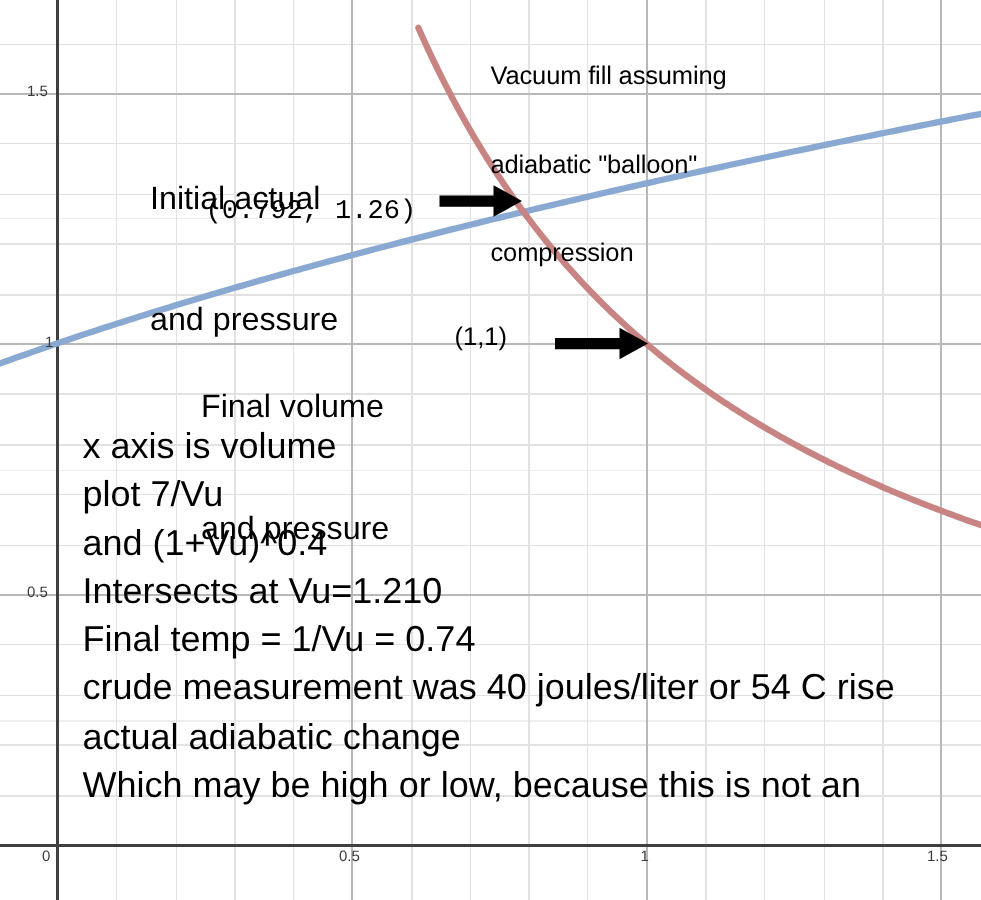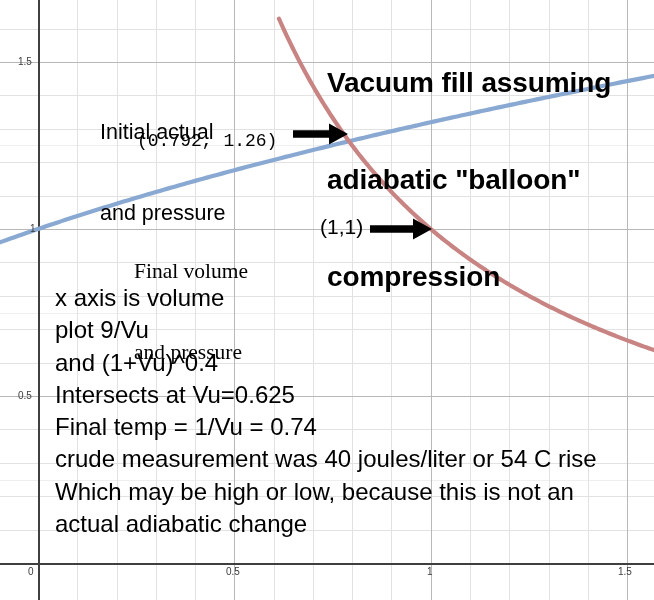--- a/index.html
+++ b/index.html
@@ -20,44 +20,42 @@
   .annot{
     position:absolute;
     color:#000000;
     font-family:"Liberation Sans", sans-serif;
     white-space:pre;
     line-height:1.12;
   }
 
   #title{
     left:327px; top:2px;
-    font-size:28px;
+    font-size:17px;
     line-height:1.155;
     letter-spacing:-0.1px;
-    font-weight:bold;
   }
   #init-label{
     left:100px; top:64px;
     font-size:21.5px;
     line-height:1.27;
   }
   #init-coord{
     left:137px; top:131px;
     font-size:18px;
     font-family:Liberation Mono, monospace;
   }
   #final-label{
     left:134px; top:203px;
     font-size:21.5px;
     line-height:1.27;
-    font-family:Liberation Serif, serif;
   }
   #final-coord{
-    left:320px; top:215px;
-    font-size:21px;
+    left:303px; top:215px;
+    font-size:17px;
   }
   #notes{
     left:55px; top:282px;
     font-size:24px;
     line-height:1.345;
   }
   #notes div{white-space:pre;}
 
   .tick{
     position:absolute;
@@ -156,16 +154,16 @@
       <div>and pressure</div>
     </div>
     <div class="annot" id="init-coord">(0.792, 1.26)</div>
 
     <div class="annot" id="final-label">
       <div>Final volume</div>
       <div>and pressure</div>
     </div>
     <div class="annot" id="final-coord">(1,1)</div>
 
-    <div class="annot" id="notes"><div>x axis is volume</div><div>plot 9/Vu</div><div>and (1+Vu)^0.4</div><div>Intersects at Vu=0.625</div><div>Final temp = 1/Vu = 0.74</div><div>crude measurement was 40 joules/liter or 54 C rise</div><div>Which may be high or low, because this is not an</div><div>actual adiabatic change</div></div>
+    <div class="annot" id="notes"><div>x axis is volume</div><div>plot 7/Vu</div><div>and (1+Vu)^0.4</div><div>Intersects at Vu=1.210</div><div>Final temp = 1/Vu = 0.74</div><div>crude measurement was 40 joules/liter or 54 C rise</div><div>actual adiabatic change</div><div>Which may be high or low, because this is not an</div></div>
 
   </div>
 </div>
 
 </body></html>

